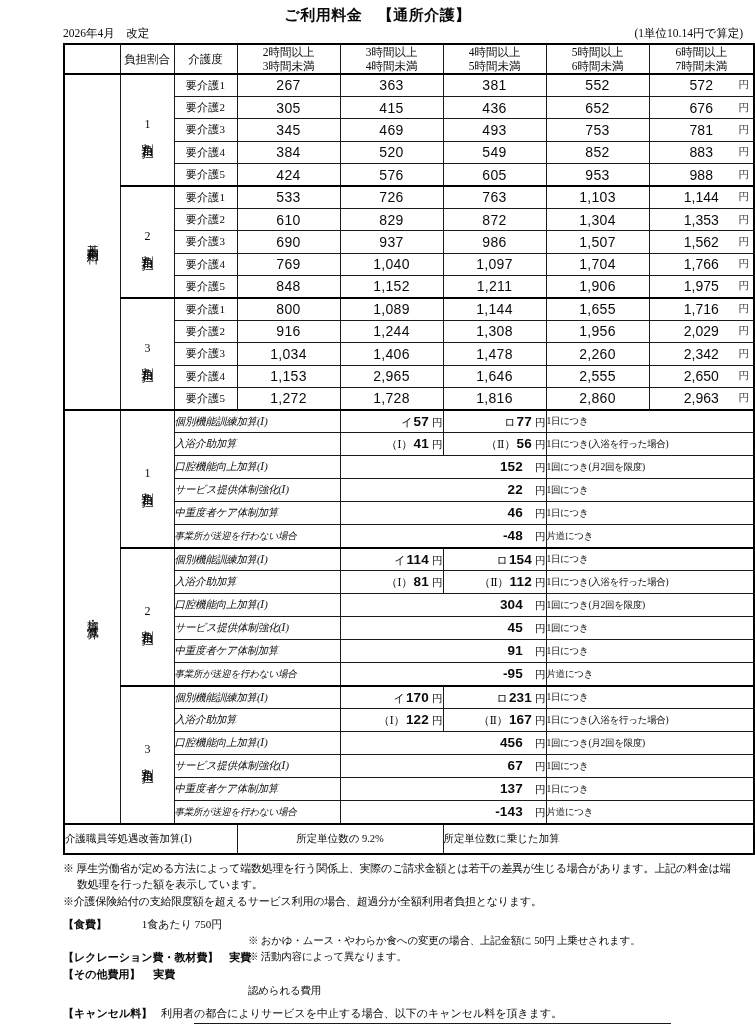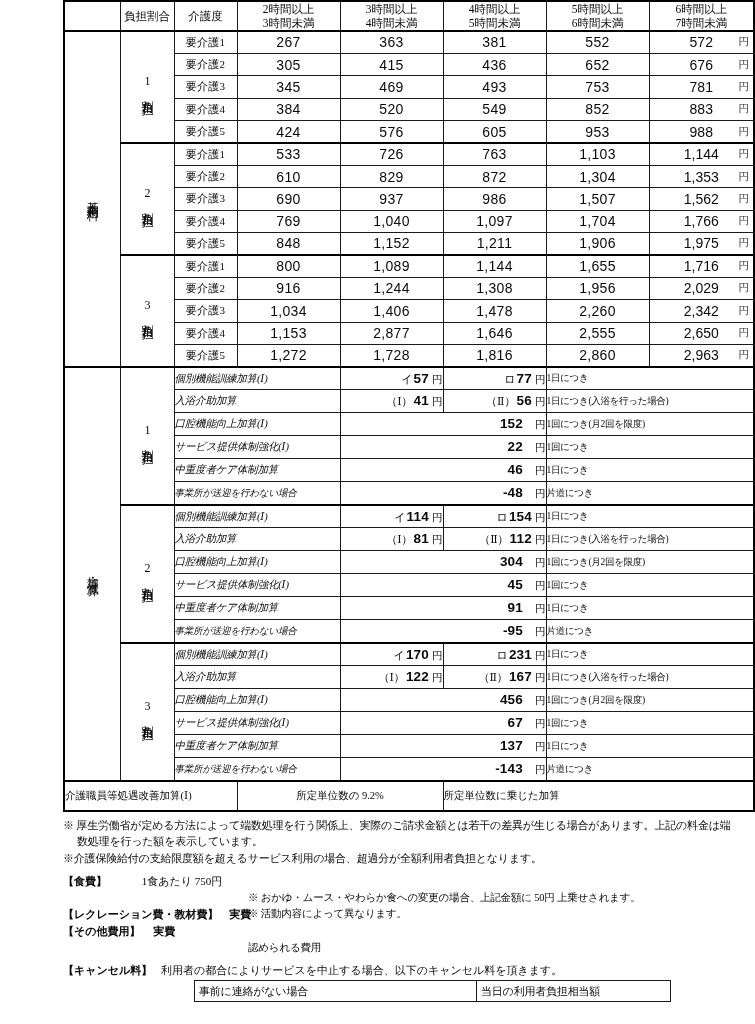--- a/index.html
+++ b/index.html
@@ -181,21 +181,26 @@
     height: 21px;
     padding: 0 4px;
     letter-spacing: -0.2px;
   }
 </style>
 </head>
 <body>
 
 <div class="page">
 
-
+  <div class="doc-title">ご利用料金　【通所介護】</div>
+
+  <div class="subhead">
+    <span class="left">2026年4月　改定</span>
+    <span class="right">(1単位10.14円で算定)</span>
+  </div>
 
   <table class="main">
     <colgroup>
       <col style="width:56px">
       <col style="width:54px">
       <col style="width:63px">
       <col style="width:103px">
       <col style="width:103px">
       <col style="width:103px">
       <col style="width:103px">
@@ -331,21 +336,21 @@
           <td class="care-level">要介護3</td>
           <td class="amount">1,034</td>
           <td class="amount">1,406</td>
           <td class="amount">1,478</td>
           <td class="amount">2,260</td>
           <td class="amount-last br-thick">2,342<span class="yen">円</span></td>
         </tr>
         <tr>
           <td class="care-level">要介護4</td>
           <td class="amount">1,153</td>
-          <td class="amount">2,877</td>
+          <td class="amount">2,965</td>
           <td class="amount">1,646</td>
           <td class="amount">2,555</td>
           <td class="amount-last br-thick">2,650<span class="yen">円</span></td>
         </tr>
         <tr>
           <td class="care-level">要介護5</td>
           <td class="amount">1,272</td>
           <td class="amount">1,728</td>
           <td class="amount">1,816</td>
           <td class="amount">2,860</td>

